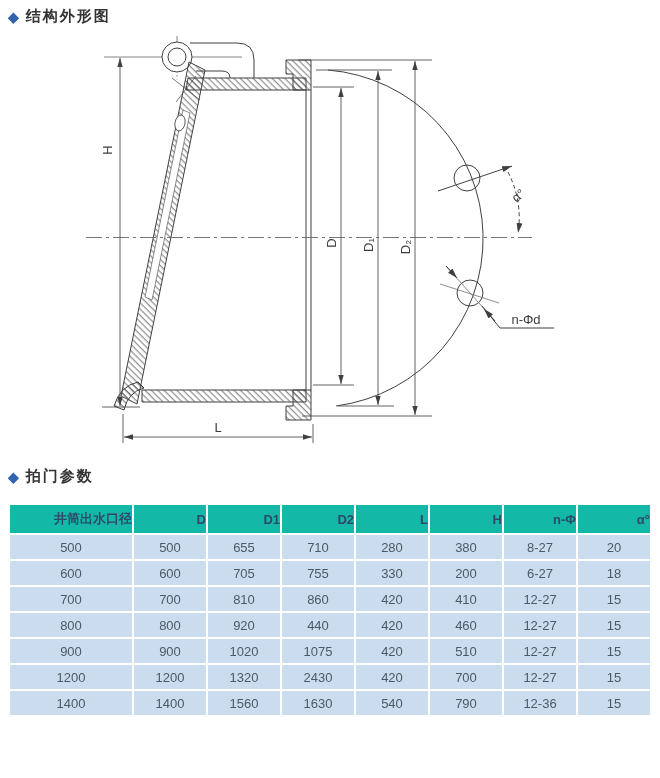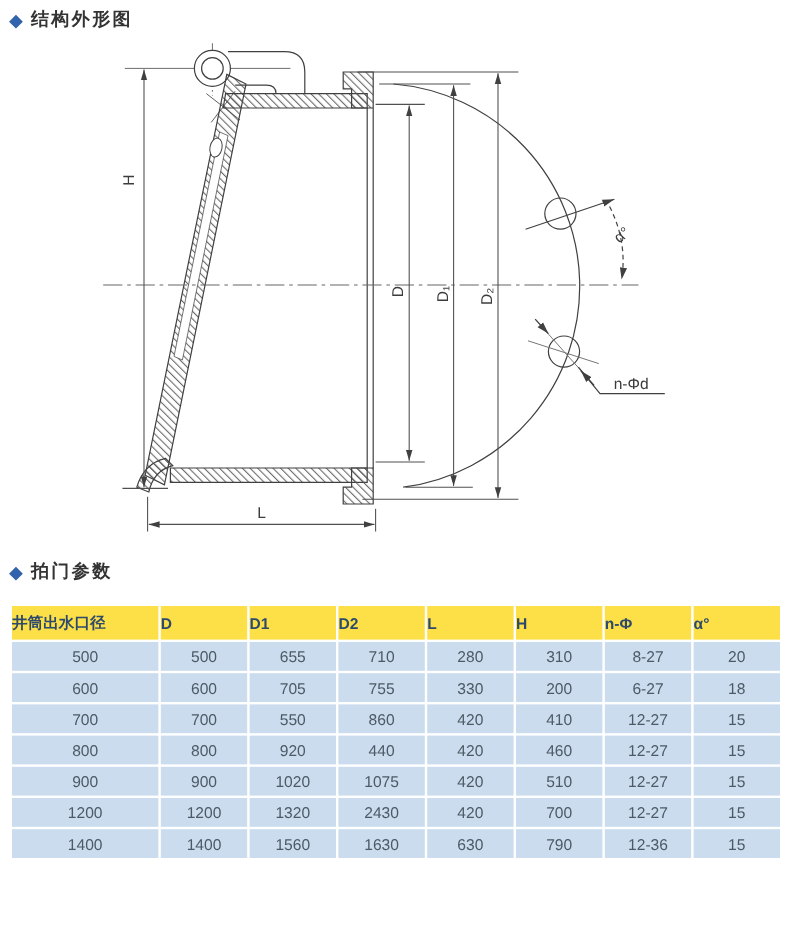--- a/index.html
+++ b/index.html
@@ -11,22 +11,22 @@
                  font-size:15px; font-weight:bold; color:#333; letter-spacing:2px; }
   .sec-heading .diamond { color:#3264ae; font-size:14px; letter-spacing:0; }
   #heading1 { top:7px; }
   #heading2 { top:467px; }
 
   #drawing { position:absolute; left:0; top:0; }
 
   #table-wrap { position:absolute; left:8px; top:503px; width:644px; }
   table { width:644px; border-collapse:separate; border-spacing:2px; table-layout:fixed; }
   col.c0 { width:122px; }
-  th { background:#fde047; color:#2d4a6b; font-size:13px; font-weight:bold;
-       height:28px; text-align:left; vertical-align:middle; }
+  th { background:#14b8a6; color:#2d4a6b; font-size:13px; font-weight:bold;
+       height:28px; text-align:right; vertical-align:middle; }
   td { background:#cadced; color:#4d5a66; font-size:13px;
        height:24px; text-align:center; vertical-align:middle; }
 </style>
 </head>
 <body>
 
 <div id="page">
 
   <div id="heading1" class="sec-heading">
     <span class="diamond">◆</span>
@@ -152,38 +152,38 @@
             <th>α°</th>
           </tr>
         </thead>
       <tbody id="tbody">
           <tr>
             <td>500</td>
             <td>500</td>
             <td>655</td>
             <td>710</td>
             <td>280</td>
-            <td>310</td>
+            <td>380</td>
             <td>8-27</td>
             <td>20</td>
           </tr>
           <tr>
             <td>600</td>
             <td>600</td>
             <td>705</td>
             <td>755</td>
             <td>330</td>
             <td>200</td>
             <td>6-27</td>
             <td>18</td>
           </tr>
           <tr>
             <td>700</td>
             <td>700</td>
-            <td>550</td>
+            <td>810</td>
             <td>860</td>
             <td>420</td>
             <td>410</td>
             <td>12-27</td>
             <td>15</td>
           </tr>
           <tr>
             <td>800</td>
             <td>800</td>
             <td>920</td>
@@ -211,21 +211,21 @@
             <td>420</td>
             <td>700</td>
             <td>12-27</td>
             <td>15</td>
           </tr>
           <tr>
             <td>1400</td>
             <td>1400</td>
             <td>1560</td>
             <td>1630</td>
-            <td>630</td>
+            <td>540</td>
             <td>790</td>
             <td>12-36</td>
             <td>15</td>
           </tr>
         </tbody>
     </table>
   </div>
 
 </div>
 

